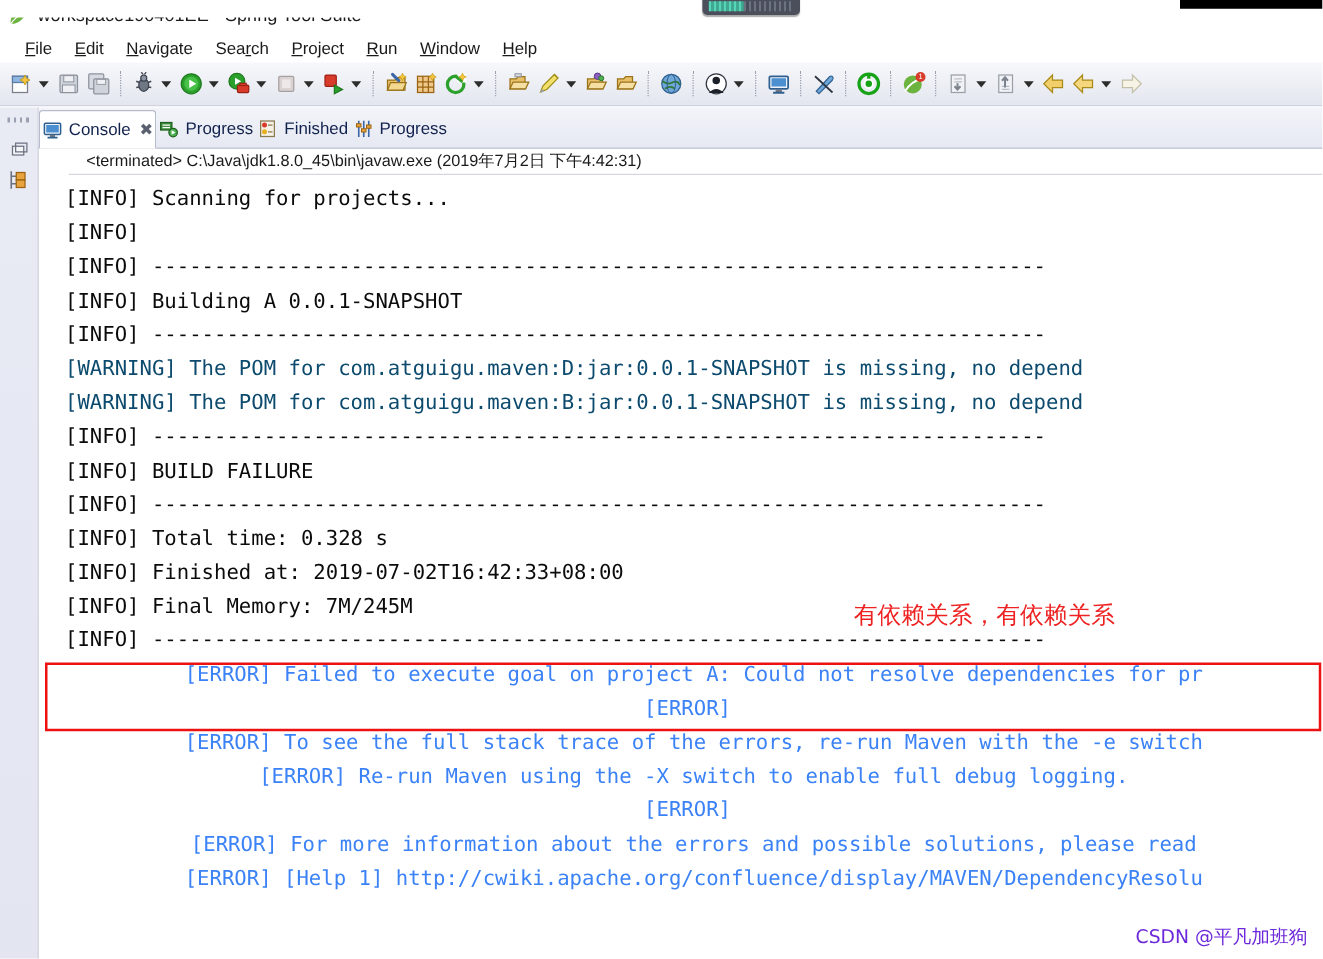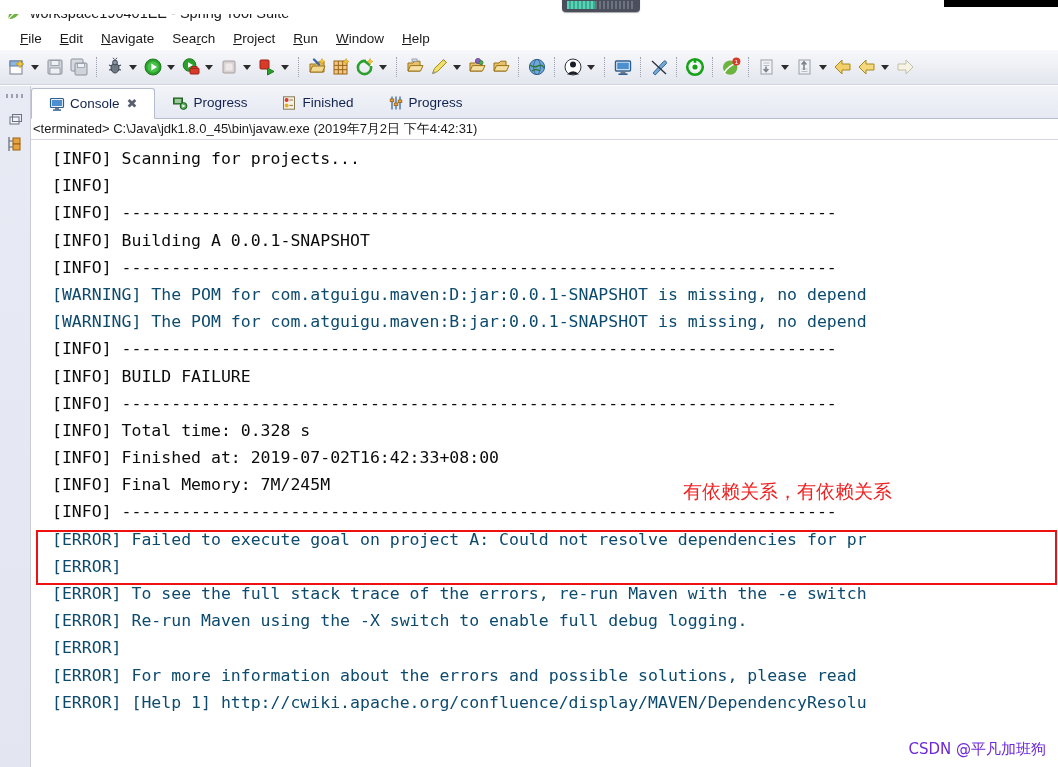--- a/index.html
+++ b/index.html
@@ -189,21 +189,21 @@
     background: linear-gradient(to bottom, #f2f4f9 0%, #e6e9f2 100%);
     border-bottom: 1px solid #b6bccb;
     display: flex;
     align-items: flex-end;
     z-index: 6;
   }
   .tab {
     height: 31px;
     display: flex;
     align-items: center;
-    padding: 0 17px;
+    padding: 0 2px;
     font-size: 13.5px;
     color: #12224e;
     box-sizing: border-box;
     white-space: nowrap;
     cursor: default;
   }
   .tab.active {
     background: #ffffff;
     border: 1px solid #b6bccb;
     border-bottom: 1px solid #ffffff;
@@ -225,43 +225,44 @@
     top: 118px; left: 31px;
     width: 1027px;
     height: 649px;
     background: #ffffff;
     z-index: 4;
   }
   #terminated-line {
     height: 22px;
     display: flex;
     align-items: center;
-    padding-left: 2px;
+    padding-left: 14px;
     font-size: 13px;
     color: #1a1a1a;
     border-bottom: 1px solid #d5d8e0;
     white-space: nowrap;
     box-sizing: border-box;
+    margin-left: 24px;
   }
   #console-output {
     position: relative;
     padding: 5px 0 0 6px;
     font-family: "DejaVu Sans Mono", "Liberation Mono", monospace;
     font-size: 16.5px;
     line-height: 27.2px;
     white-space: pre;
     color: #000000;
     overflow: hidden;
     height: 626px;
     box-sizing: border-box;
   }
   .log-line { white-space: pre; height: 27.2px; margin-left: 15px; }
   .lvl-info   { color: #0b0b0b; }
   .lvl-warn   { color: #0c4a6e; }
-  .lvl-error  { color: #0c4a6e; }
+  .lvl-error  { color: #3b82f6; text-align: center; }
 
   
   #annotation-text {
     position: absolute;
     left: 683px;
     top: 479px;
     font-family: "DejaVu Sans", sans-serif;
     font-size: 19px;
     color: #ee2222;
     white-space: nowrap;

